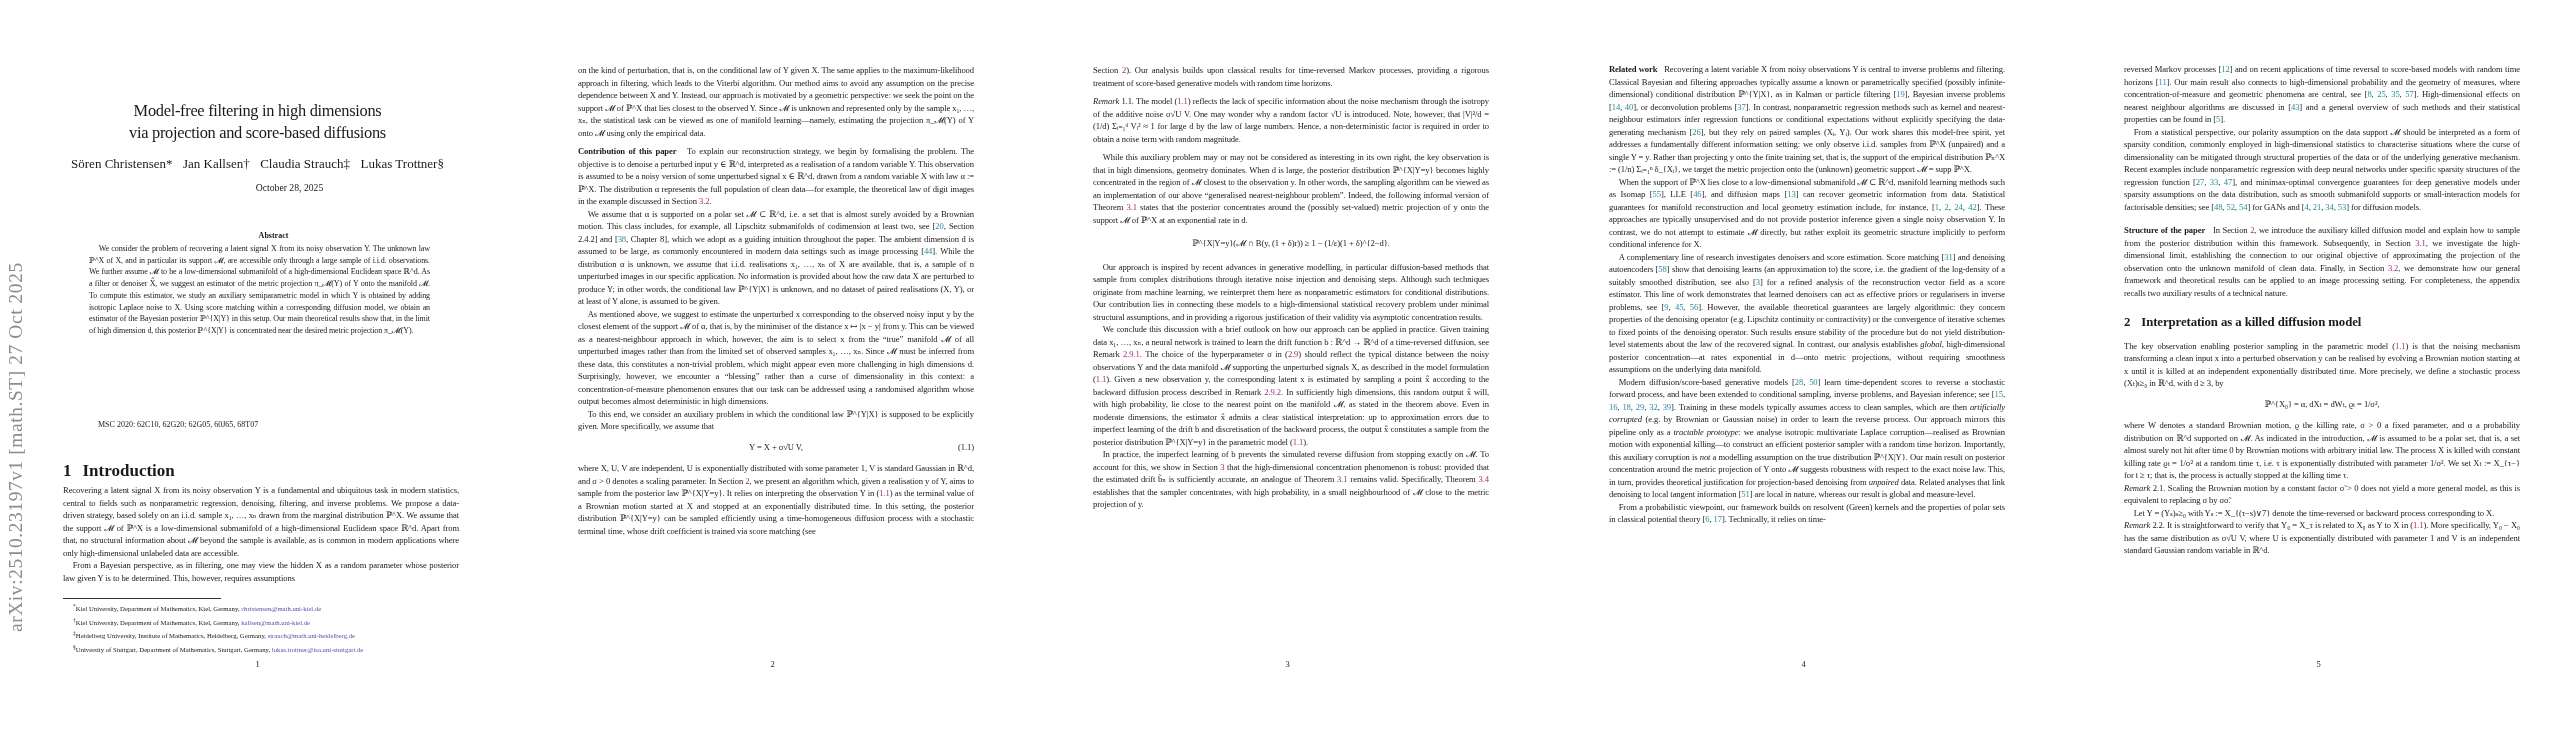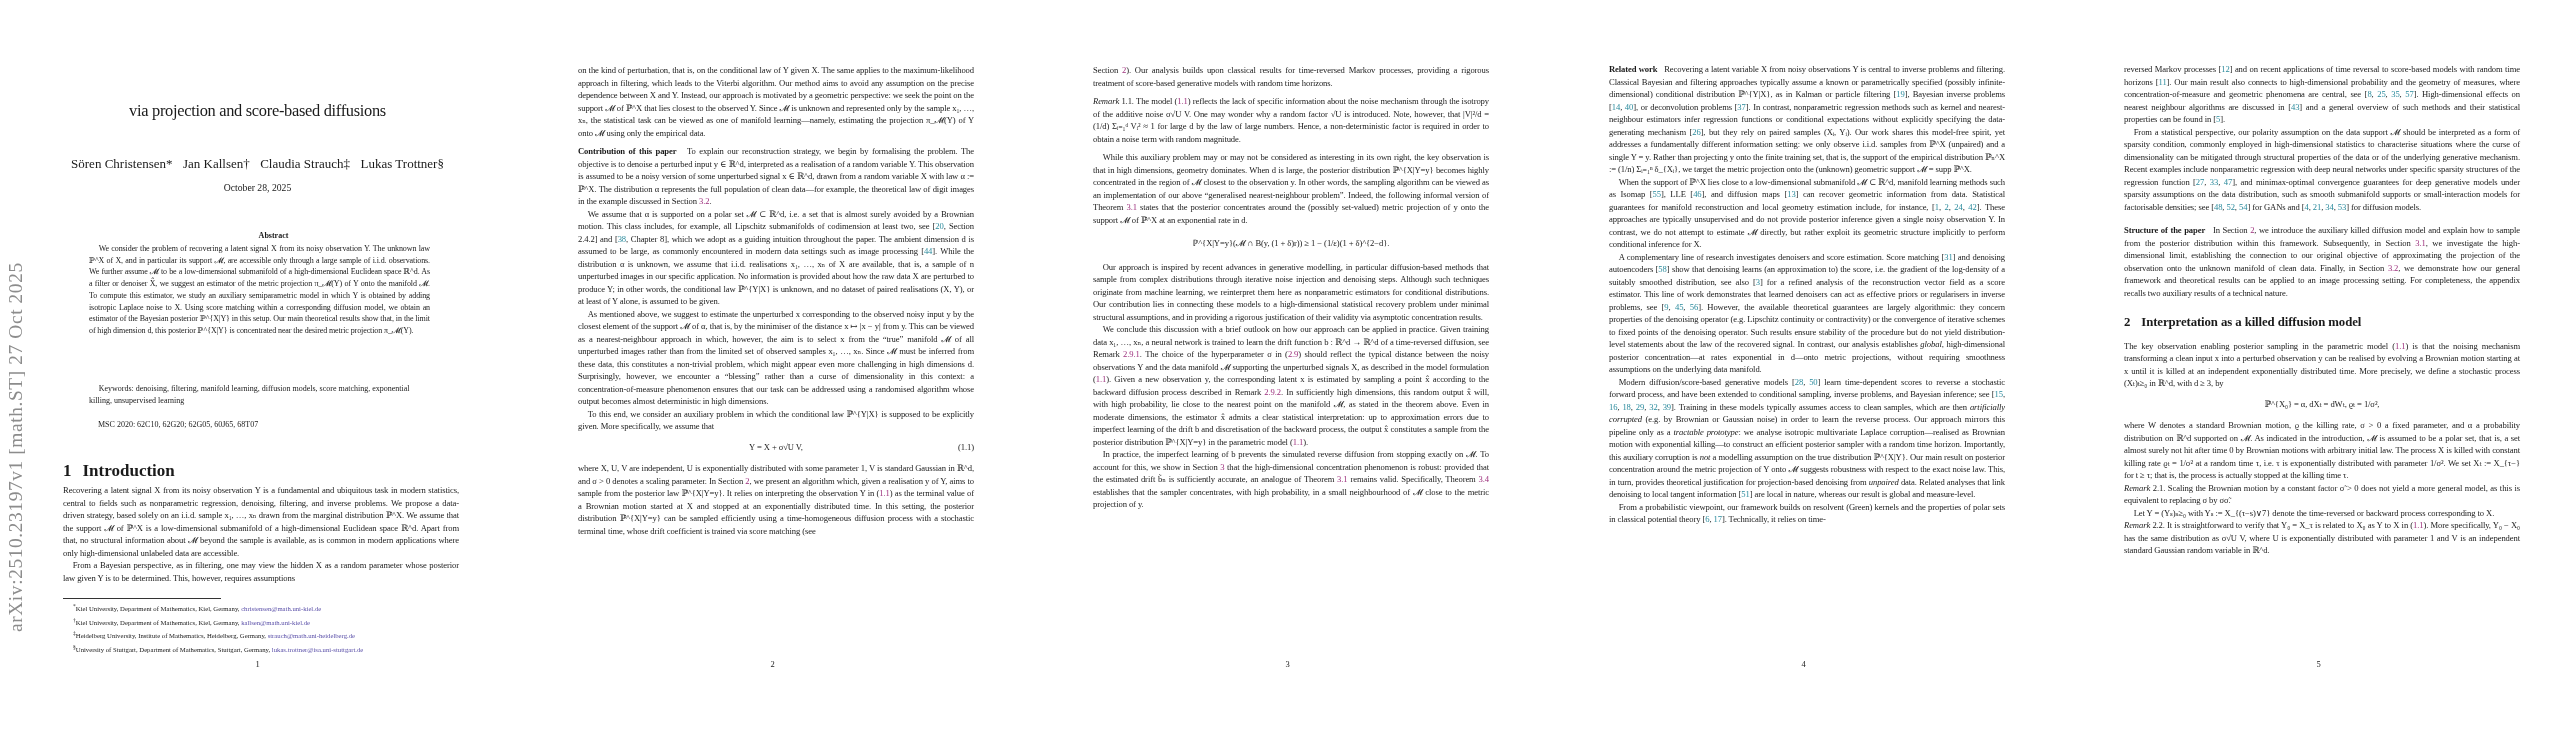--- a/index.html
+++ b/index.html
@@ -14,21 +14,21 @@
   .pnum { position:absolute; top:608px; left:0; width:515px; text-align:center; font-size:8.5px; }
   .cite { color:#2a8a9c; }
   .ref { color:#9c2f7c; }
   .mail { color:#5a4fa8; }
   .bold { font-weight:bold; }
   .it { font-style:italic; }
   .title { position:absolute; top:100px; left:0; width:515px; text-align:center;
            font-size:16.4px; line-height:22px; letter-spacing:-0.3px; }
   .authors { position:absolute; top:156px; left:0; width:515px; text-align:center; font-size:13px; }
   .authors span.a { margin:0 3.6px; }
-  .date { position:absolute; top:182px; left:0; width:515px; text-align:center; font-size:9.7px; }
+  .date { position:absolute; top:182px; left:0; width:515px; text-align:center; font-size:9.7px;padding-left:32px; }
   .abs-head { position:absolute; top:231px; left:0; width:515px; text-align:center; font-size:8px; font-weight:bold;padding-left:16px; }
   .abs { position:absolute; top:243px; left:89px; width:341px; font-size:8px; line-height:11.7px;
          text-align:justify; letter-spacing:-0.1px; }
   .abs p { margin:0; text-indent:9.7px; }
   .kw { position:absolute; top:383px; left:89px; width:341px; font-size:8px; line-height:11.7px; text-indent:9.7px; }
   .msc { position:absolute; top:420px; left:98px; font-size:8px; }
   .sec1 { position:absolute; top:461px; left:63px; font-size:17px; font-weight:bold; }
   .sec1 .n { margin-right:11px; }
   .fn-rule { position:absolute; top:598px; left:63px; width:158px; border-top:0.6px solid #333; }
   .fn { position:absolute; top:601px; left:73px; width:389px; font-size:6.7px; line-height:10.3px; }
@@ -39,38 +39,38 @@
   .sec2 { font-size:12.8px; font-weight:bold; margin:17px 0 11px 0 !important; }
   .sec2 .n { margin-right:11px; }
 </style>
 </head>
 <body>
 
 <div class="page" style="left:0px;">
   <div class="arxiv">arXiv:2510.23197v1  [math.ST]  27 Oct 2025</div>
 
   <div class="title">
+    <div>Model-free filtering in high dimensions</div>
     <div>via projection and score-based diffusions</div>
   </div>
 
   <div class="authors">
     <span class="a">Sören Christensen*</span>
     <span class="a">Jan Kallsen†</span>
     <span class="a">Claudia Strauch‡</span>
     <span class="a">Lukas Trottner§</span>
   </div>
 
   <div class="date">October 28, 2025</div>
 
   <div class="abs-head">Abstract</div>
   <div class="abs">
     <p>We consider the problem of recovering a latent signal X from its noisy observation Y. The unknown law ℙ^X of X, and in particular its support 𝓜, are accessible only through a large sample of i.i.d. observations. We further assume 𝓜 to be a low-dimensional submanifold of a high-dimensional Euclidean space ℝ^d. As a filter or denoiser X̂, we suggest an estimator of the metric projection π_𝓜(Y) of Y onto the manifold 𝓜. To compute this estimator, we study an auxiliary semiparametric model in which Y is obtained by adding isotropic Laplace noise to X. Using score matching within a corresponding diffusion model, we obtain an estimator of the Bayesian posterior ℙ^{X|Y} in this setup. Our main theoretical results show that, in the limit of high dimension d, this posterior ℙ^{X|Y} is concentrated near the desired metric projection π_𝓜(Y).</p>
   </div>
 
-  <div class="kw">Keywords: denoising, filtering, manifold learning, diffusion models, score matching, exponential killing, unsupervised learning</div>
   <div class="msc">MSC 2020: 62C10, 62G20; 62G05, 60J65, 68T07</div>
 
   <div class="sec1">
     <span class="n">1</span><span>Introduction</span>
   </div>
 
   <div class="col" style="top:484px;">
     <p>Recovering a latent signal X from its noisy observation Y is a fundamental and ubiquitous task in modern statistics, central to fields such as nonparametric regression, denoising, filtering, and inverse problems. We propose a data-driven strategy, based solely on an i.i.d. sample x₁, …, xₙ drawn from the marginal distribution ℙ^X. We assume that the support 𝓜 of ℙ^X is a low-dimensional submanifold of a high-dimensional Euclidean space ℝ^d. Apart from that, no structural information about 𝓜 beyond the sample is available, as is common in modern applications where only high-dimensional unlabeled data are accessible.</p>
     <p class="indent">From a Bayesian perspective, as in filtering, one may view the hidden X as a random parameter whose posterior law given Y is to be determined. This, however, requires assumptions</p>
   </div>
@@ -97,21 +97,21 @@
     <p><span>where X, U, V are independent, U is exponentially distributed with some parameter 1, V is standard Gaussian in ℝ^d, and σ &gt; 0 denotes a scaling parameter. In Section </span><span class="ref">2</span><span>, we present an algorithm which, given a realisation y of Y, aims to sample from the posterior law ℙ^{X|Y=y}. It relies on interpreting the observation Y in (</span><span class="ref">1.1</span><span>) as the terminal value of a Brownian motion started at X and stopped at an exponentially distributed time. In this setting, the posterior distribution ℙ^{X|Y=y} can be sampled efficiently using a time-homogeneous diffusion process with a stochastic terminal time, whose drift coefficient is trained via score matching (see</span></p>
   </div>
   <div class="pnum" style="top:659px;">2</div>
 </div>
 
 <div class="page" style="left:1030px;">
   <div class="col" style="top:64px;">
     <p><span>Section </span><span class="ref">2</span><span>). Our analysis builds upon classical results for time-reversed Markov processes, providing a rigorous treatment of score-based generative models with random time horizons.</span></p>
     <p class="gap"><span class="it">Remark</span> <span>1.1.</span><span> The model (</span><span class="ref">1.1</span><span>) reflects the lack of specific information about the noise mechanism through the isotropy of the additive noise σ√U V. One may wonder why a random factor √U is introduced. Note, however, that |V|²/d = (1/d) Σᵢ₌₁ᵈ Vᵢ² ≈ 1 for large d by the law of large numbers. Hence, a non-deterministic factor is required in order to obtain a noise term with random magnitude.</span></p>
     <p class="indent gap"><span>While this auxiliary problem may or may not be considered as interesting in its own right, the key observation is that in high dimensions, geometry dominates. When d is large, the posterior distribution ℙ^{X|Y=y} becomes highly concentrated in the region of 𝓜 closest to the observation y. In other words, the sampling algorithm can be viewed as an implementation of our above “generalised nearest-neighbour problem”. Indeed, the following informal version of Theorem </span><span class="ref">3.1</span><span> states that the posterior concentrates around the (possibly set-valued) metric projection of y onto the support 𝓜 of ℙ^X at an exponential rate in d.</span></p>
-    <div class="eq" style="margin:11px 0;font-family:Liberation Serif, serif;">ℙ^{X|Y=y}(𝓜 ∩ B(y, (1 + δ)r)) ≥ 1 − (1/ε)(1 + δ)^{2−d}.</div>
+    <div class="eq" style="margin:11px 0;">ℙ^{X|Y=y}(𝓜 ∩ B(y, (1 + δ)r)) ≥ 1 − (1/ε)(1 + δ)^{2−d}.</div>
     <p class="indent">Our approach is inspired by recent advances in generative modelling, in particular diffusion-based methods that sample from complex distributions through iterative noise injection and denoising steps. Although such techniques originate from machine learning, we reinterpret them here as nonparametric estimators for conditional distributions. Our contribution lies in connecting these models to a high-dimensional statistical recovery problem under minimal structural assumptions, and in providing a rigorous justification of their validity via asymptotic concentration results.</p>
     <p class="indent"><span>We conclude this discussion with a brief outlook on how our approach can be applied in practice. Given training data x₁, …, xₙ, a neural network is trained to learn the drift function b : ℝ^d → ℝ^d of a time-reversed diffusion, see Remark </span><span class="ref">2.9.1</span><span>. The choice of the hyperparameter σ in (</span><span class="ref">2.9</span><span>) should reflect the typical distance between the noisy observations Y and the data manifold 𝓜 supporting the unperturbed signals X, as described in the model formulation (</span><span class="ref">1.1</span><span>). Given a new observation y, the corresponding latent x is estimated by sampling a point x̂ according to the backward diffusion process described in Remark </span><span class="ref">2.9.2</span><span>. In sufficiently high dimensions, this random output x̂ will, with high probability, lie close to the nearest point on the manifold 𝓜, as stated in the theorem above. Even in moderate dimensions, the estimator x̂ admits a clear statistical interpretation: up to approximation errors due to imperfect learning of the drift b and discretisation of the backward process, the output x̂ constitutes a sample from the posterior distribution ℙ^{X|Y=y} in the parametric model (</span><span class="ref">1.1</span><span>).</span></p>
     <p class="indent"><span>In practice, the imperfect learning of b prevents the simulated reverse diffusion from stopping exactly on 𝓜. To account for this, we show in Section </span><span class="ref">3</span><span> that the high-dimensional concentration phenomenon is robust: provided that the estimated drift b̃ₙ is sufficiently accurate, an analogue of Theorem </span><span class="ref">3.1</span><span> remains valid. Specifically, Theorem </span><span class="ref">3.4</span><span> establishes that the sampler concentrates, with high probability, in a small neighbourhood of 𝓜 close to the metric projection of y.</span></p>
   </div>
   <div class="pnum" style="top:659px;">3</div>
 </div>
 
 <div class="page" style="left:1546px;">
   <div class="col" style="top:63px;">
     <p><span class="bold">Related work</span>&nbsp;&nbsp;&nbsp;<span>Recovering a latent variable X from noisy observations Y is central to inverse problems and filtering. Classical Bayesian and filtering approaches typically assume a known or parametrically specified (possibly infinite-dimensional) conditional distribution ℙ^{Y|X}, as in Kalman or particle filtering [</span><span class="cite">19</span><span>], Bayesian inverse problems [</span><span class="cite">14</span>, <span class="cite">40</span><span>], or deconvolution problems [</span><span class="cite">37</span><span>]. In contrast, nonparametric regression methods such as kernel and nearest-neighbour estimators infer regression functions or conditional expectations without explicitly specifying the data-generating mechanism [</span><span class="cite">26</span><span>], but they rely on paired samples (Xᵢ, Yᵢ). Our work shares this model-free spirit, yet addresses a fundamentally different information setting: we only observe i.i.d. samples from ℙ^X (unpaired) and a single Y = y. Rather than projecting y onto the finite training set, that is, the support of the empirical distribution ℙₙ^X := (1/n) Σᵢ₌₁ⁿ δ_{Xᵢ}, we target the metric projection onto the (unknown) geometric support 𝓜 = supp ℙ^X.</span></p>

